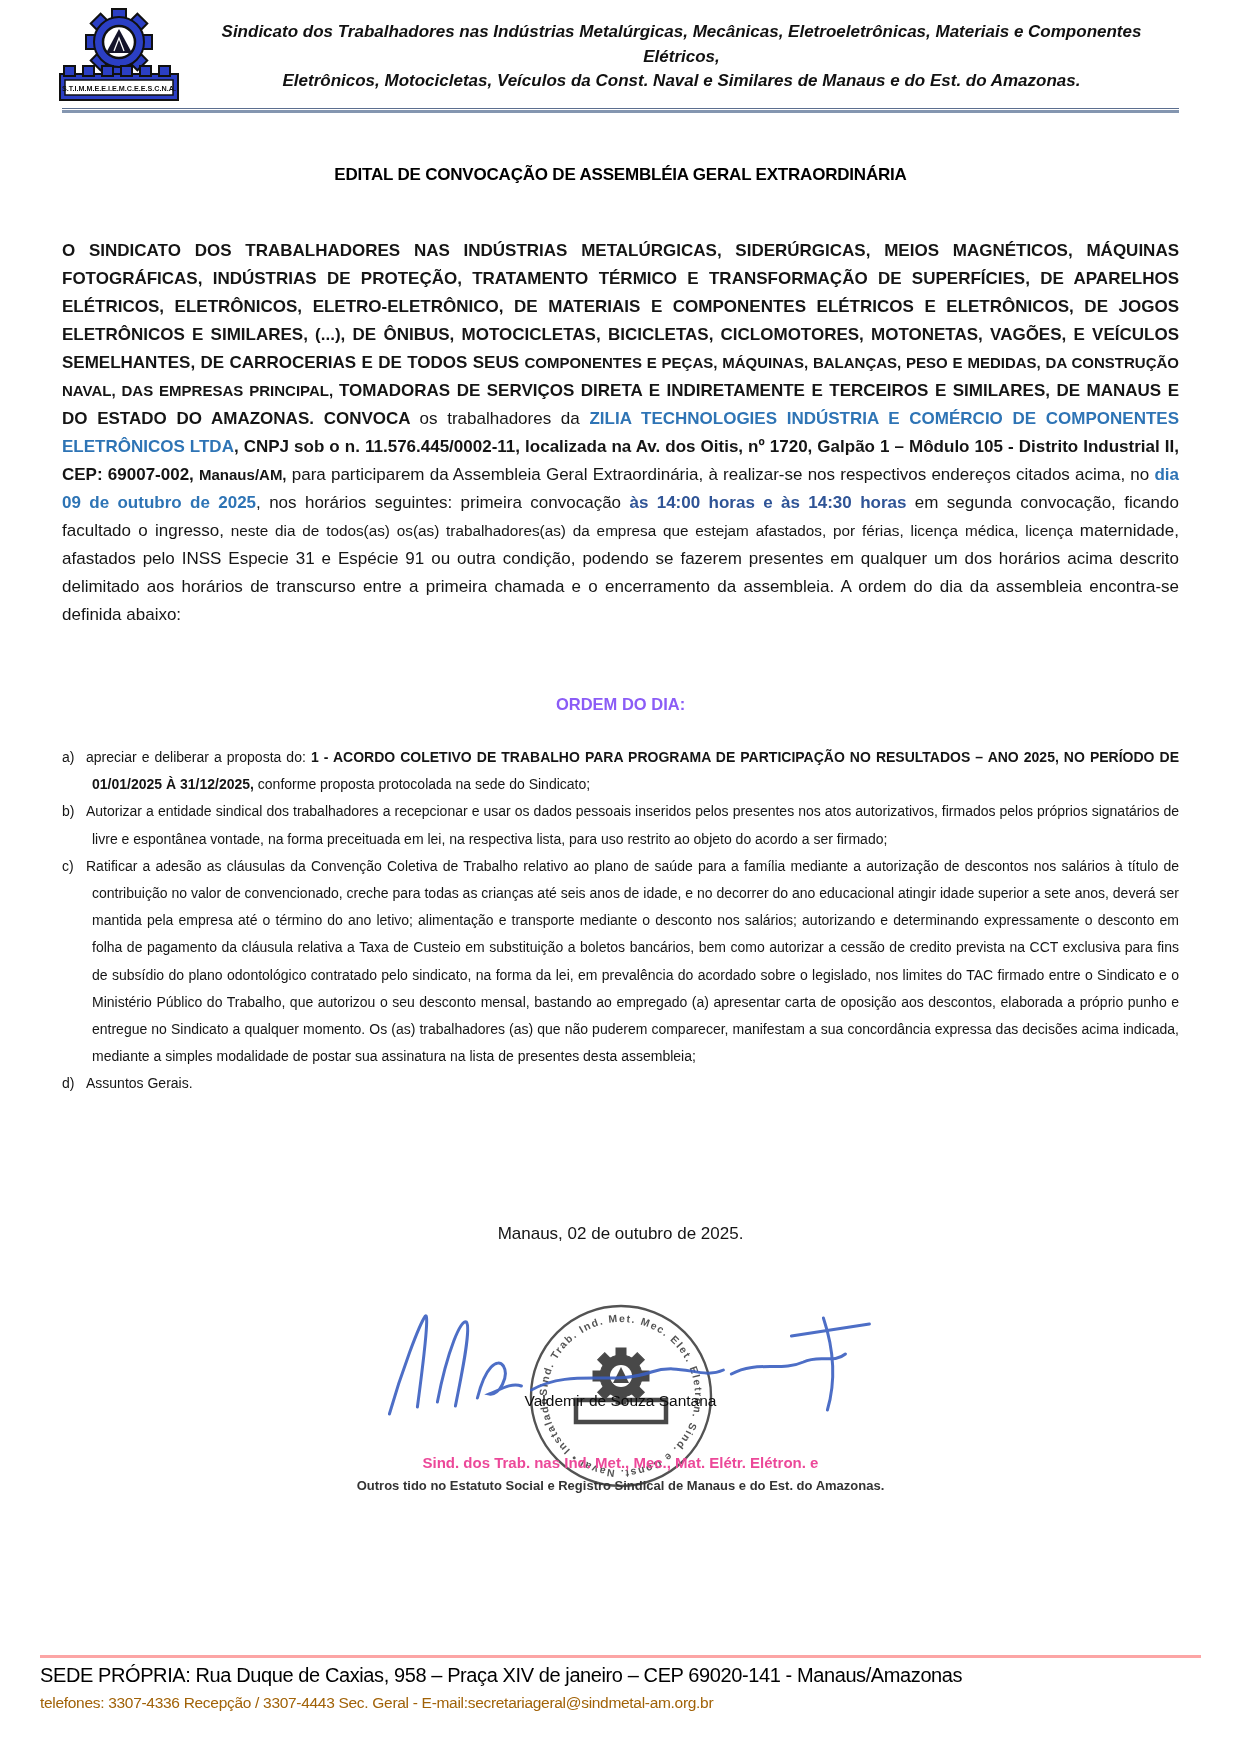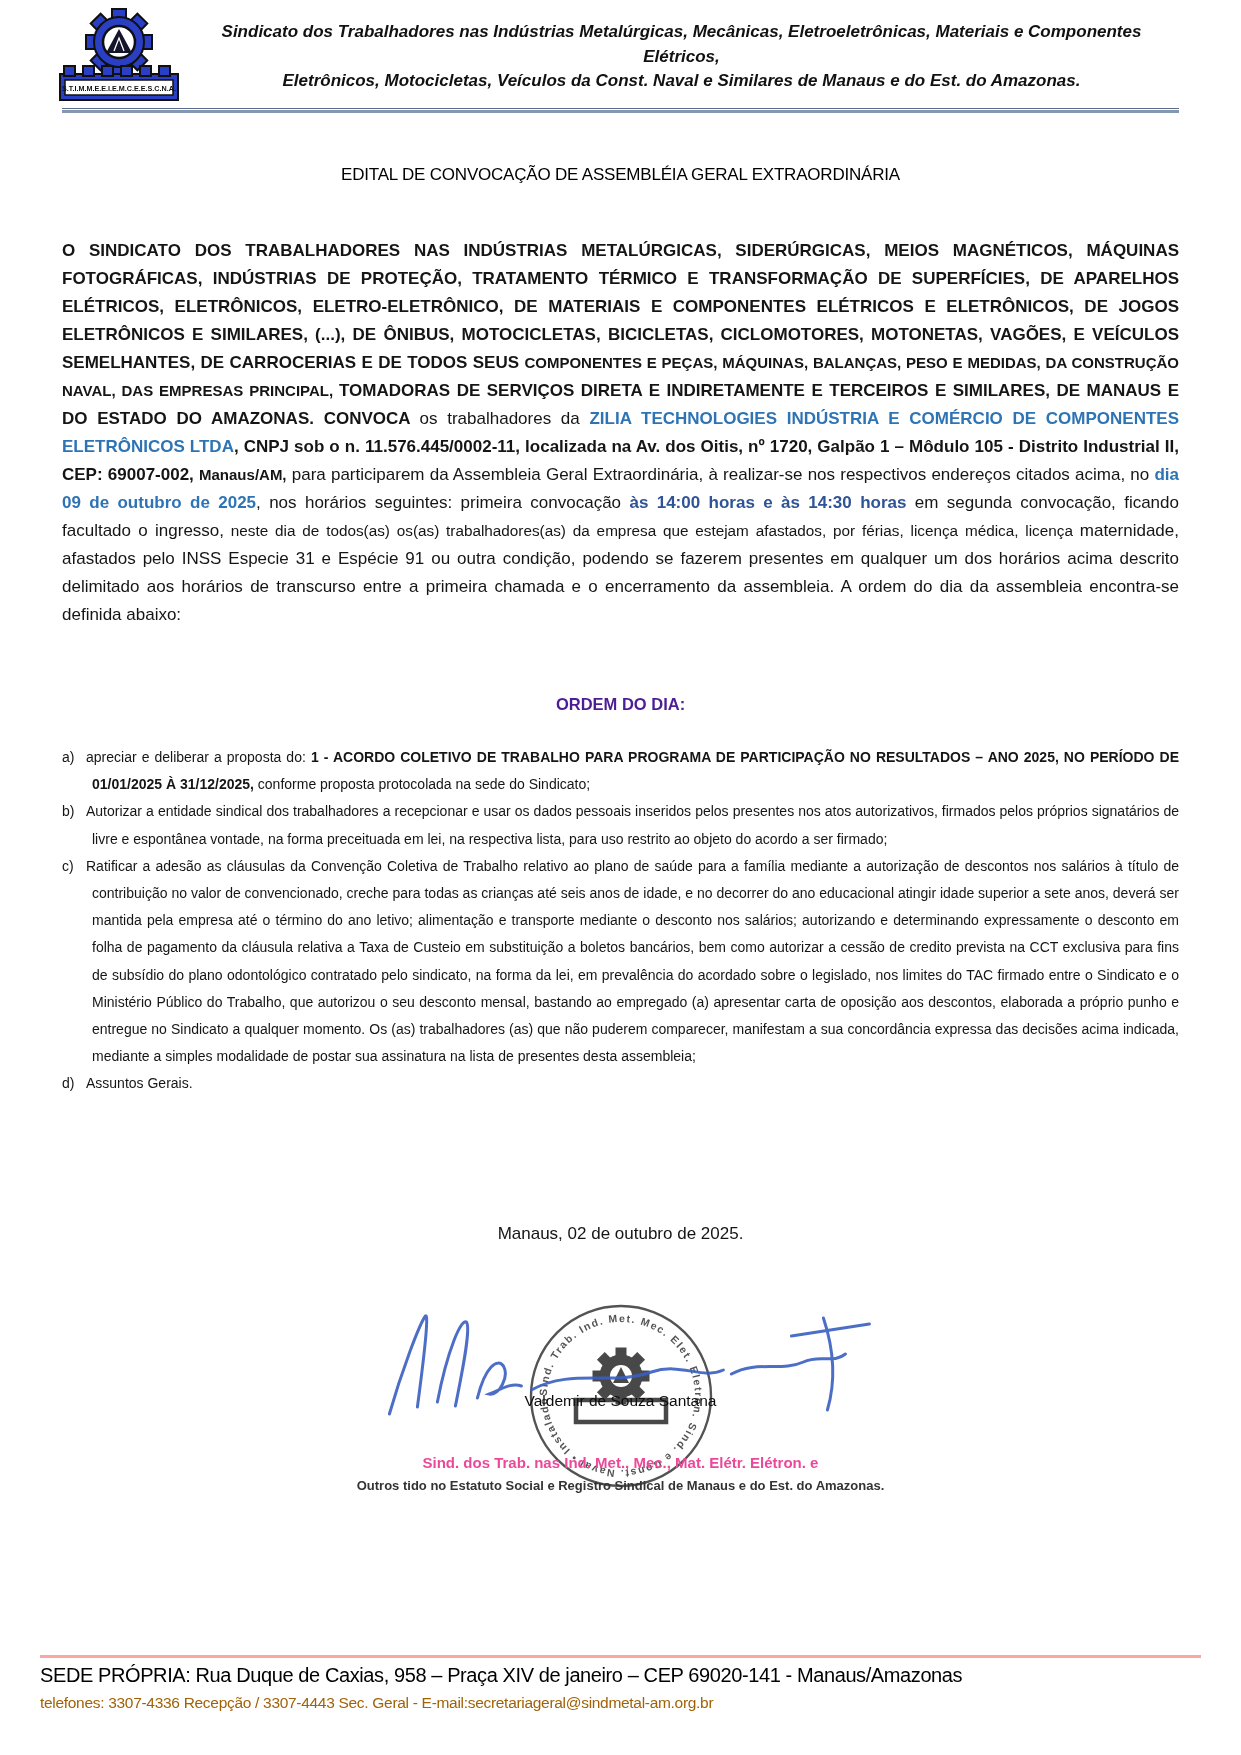--- a/index.html
+++ b/index.html
@@ -25,37 +25,37 @@
   }
   .header-rule{
     margin-top:2px;
     border-top:1px solid #5b6e8f;
     border-bottom:3px solid #8496b0;
     height:1px;
   }
   
   .doc-title{
     margin-top:52px;text-align:center;
-    font-weight:normal;font-size:17px;letter-spacing:-0.2px;color:#000;
+    font-weight:bold;font-size:17px;letter-spacing:-0.2px;color:#000;
   }
   
   .body-par{
     margin-top:52px;
     text-align:justify;
     font-size:17px;line-height:28px;color:#151515;
   }
   .run-b{font-weight:bold;}
   .run-bs{font-weight:bold;font-size:15px;}
   .run-blue{font-weight:bold;color:#2e74b5;}
   .run-dblue{font-weight:bold;color:#2f5496;}
   .run-rs{font-size:15.3px;}
   
   .agenda-heading{
     margin-top:66px;text-align:center;
-    font-weight:bold;font-size:16.5px;color:#4c1d95;
+    font-weight:bold;font-size:16.5px;color:#8b5cf6;
   }
   .agenda{margin-top:30px;}
   .agenda-item{
     text-align:justify;
     font-size:14px;line-height:27.2px;color:#151515;
     padding-left:30px;text-indent:-30px;
   }
   .agenda-label{display:inline-block;width:24px;text-indent:0;}
   
   .dateline{

